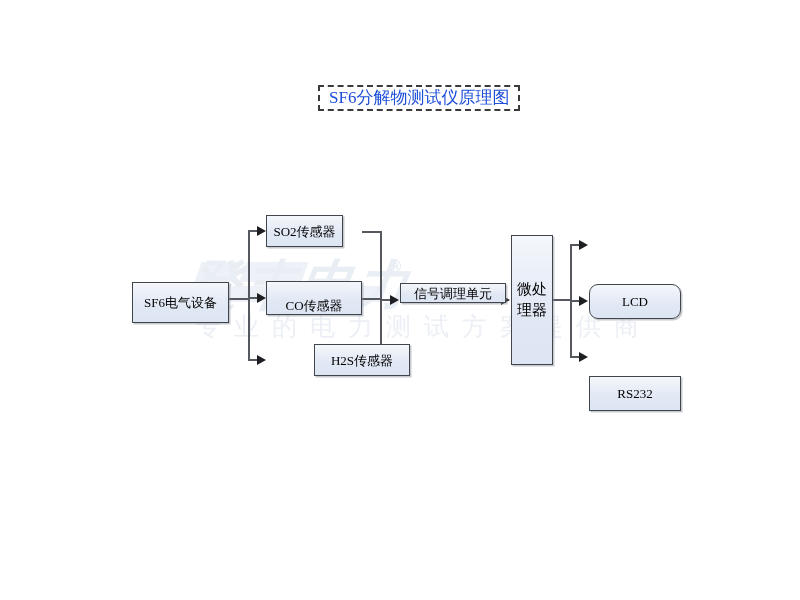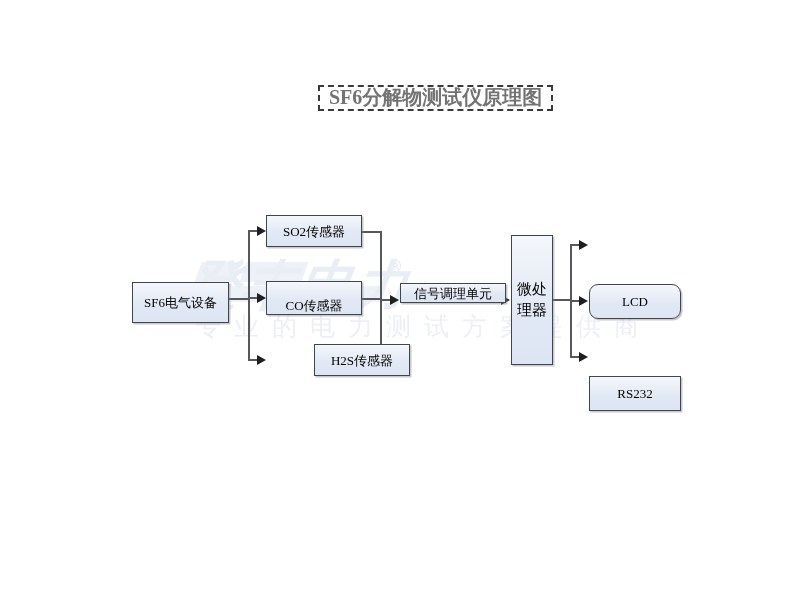--- a/index.html
+++ b/index.html
@@ -79,23 +79,23 @@
     position: absolute;
     left: 318px;
     top: 85px;
     padding: 2px 9px 3px 9px;
     border: 2px dashed #3a3a3a;
     background: transparent;
     z-index: 4;
   }
   .title-text {
     font-family: "Liberation Serif", "DejaVu Serif", serif;
-    font-size: 20px;
-    font-weight: bold;
-    color: #737373;
+    font-size: 17px;
+    font-weight: normal;
+    color: #1d4ed8;
     white-space: nowrap;
     line-height: 17px;
   }
 
   
   .node {
     position: absolute;
     box-sizing: border-box;
     border: 1px solid #41464d;
     background: linear-gradient(to bottom, #f4f7fb 0%, #e2e9f5 55%, #dde5f3 100%);
@@ -186,21 +186,21 @@
     <div class="ln h" style="left:570px;top:300px;width:10px;"></div>
     <div class="arrow" style="left:579px;top:296px;"></div>
 
     <div class="ln h" style="left:570px;top:356px;width:10px;"></div>
     <div class="arrow" style="left:579px;top:352px;"></div>
 
     <div class="node" style="left:132px;top:282px;width:97px;height:41px;">
       <span>SF6电气设备</span>
     </div>
 
-    <div class="node" style="left:266px;top:215px;width:96px;height:32px;">
+    <div class="node" style="left:266px;top:215px;width:77px;height:32px;">
       <span>SO2传感器</span>
     </div>
 
     <div class="node" style="left:266px;top:281px;width:96px;height:34px;align-items:flex-end;">
       <span>CO传感器</span>
     </div>
 
     <div class="node" style="left:266px;top:344px;width:96px;height:32px;margin-left:48px;">
       <span>H2S传感器</span>
     </div>

